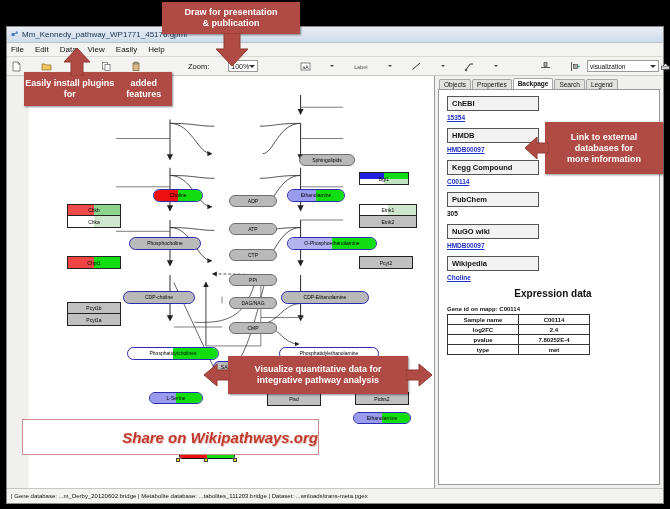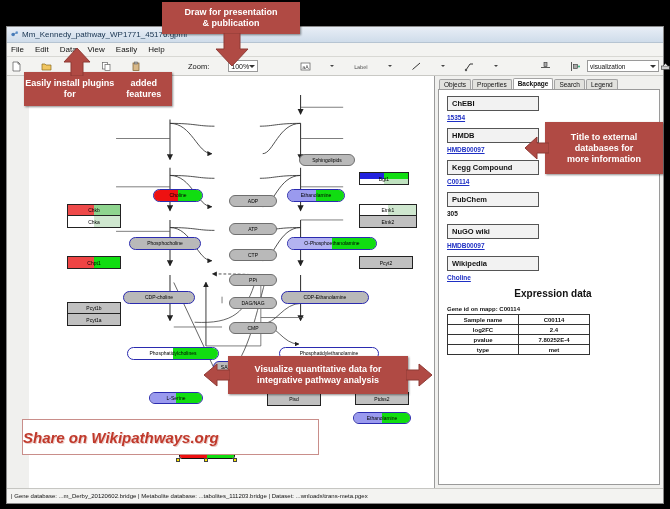--- a/index.html
+++ b/index.html
@@ -75,21 +75,21 @@
   .statusbar{height:14px;background:#f3f3f1;border-top:1px solid #c6c6c2;display:flex;align-items:center;
              padding-left:4px;flex:none;}
   .statusbar .stxt{font-size:6px;color:#111;white-space:nowrap;}
 
   
   .callout{position:absolute;background:#b04a44;color:#fff;font-weight:bold;text-align:center;
            display:flex;align-items:center;justify-content:center;z-index:50;
            box-shadow:1px 1px 2px rgba(0,0,0,.45);line-height:11px;}
   .arrow{position:absolute;z-index:50;}
   .share{position:absolute;z-index:50;background:#fff;border:1px solid #c98e8a;display:flex;align-items:center;
-         justify-content:flex-start;}
+         justify-content:flex-end;}
   .share span{font-style:italic;font-weight:bold;color:#c0392b;font-size:15px;
               text-shadow:1px 1px 0 #e9c9c6;}
 </style>
 </head>
 <body>
 
 <div id="root">
 
   <div class="app">
 
@@ -535,21 +535,21 @@
 
   <div class="callout" style="left:24px;top:72px;width:148px;height:34px;font-size:9px;flex-direction:row;">
     <span>Easily install plugins for</span>
     <span>added features</span>
   </div>
   <svg class="arrow" style="left:63px;top:48px;width:28px;height:28px;" viewBox="0 0 28 28">
     <path d="M14 0 L27 14 H20 V28 H8 V14 H1 Z" fill="#b04a44" stroke="#8e3a35" stroke-width="1"></path>
   </svg>
 
   <div class="callout" style="left:545px;top:122px;width:118px;height:52px;font-size:9px;flex-direction:column;">
-    <span>Title  to external</span>
+    <span>Link  to external</span>
     <span>databases  for</span>
     <span>more information</span>
   </div>
   <svg class="arrow" style="left:525px;top:136px;width:24px;height:24px;" viewBox="0 0 24 24">
     <path d="M0 12 L12 1 V7 H24 V17 H12 V23 Z" fill="#b04a44" stroke="#8e3a35" stroke-width="1"></path>
   </svg>
 
   <div class="callout" style="left:228px;top:356px;width:180px;height:38px;font-size:9px;flex-direction:column;">
     <span>Visualize quantitative data  for</span>
     <span>integrative pathway analysis</span>

